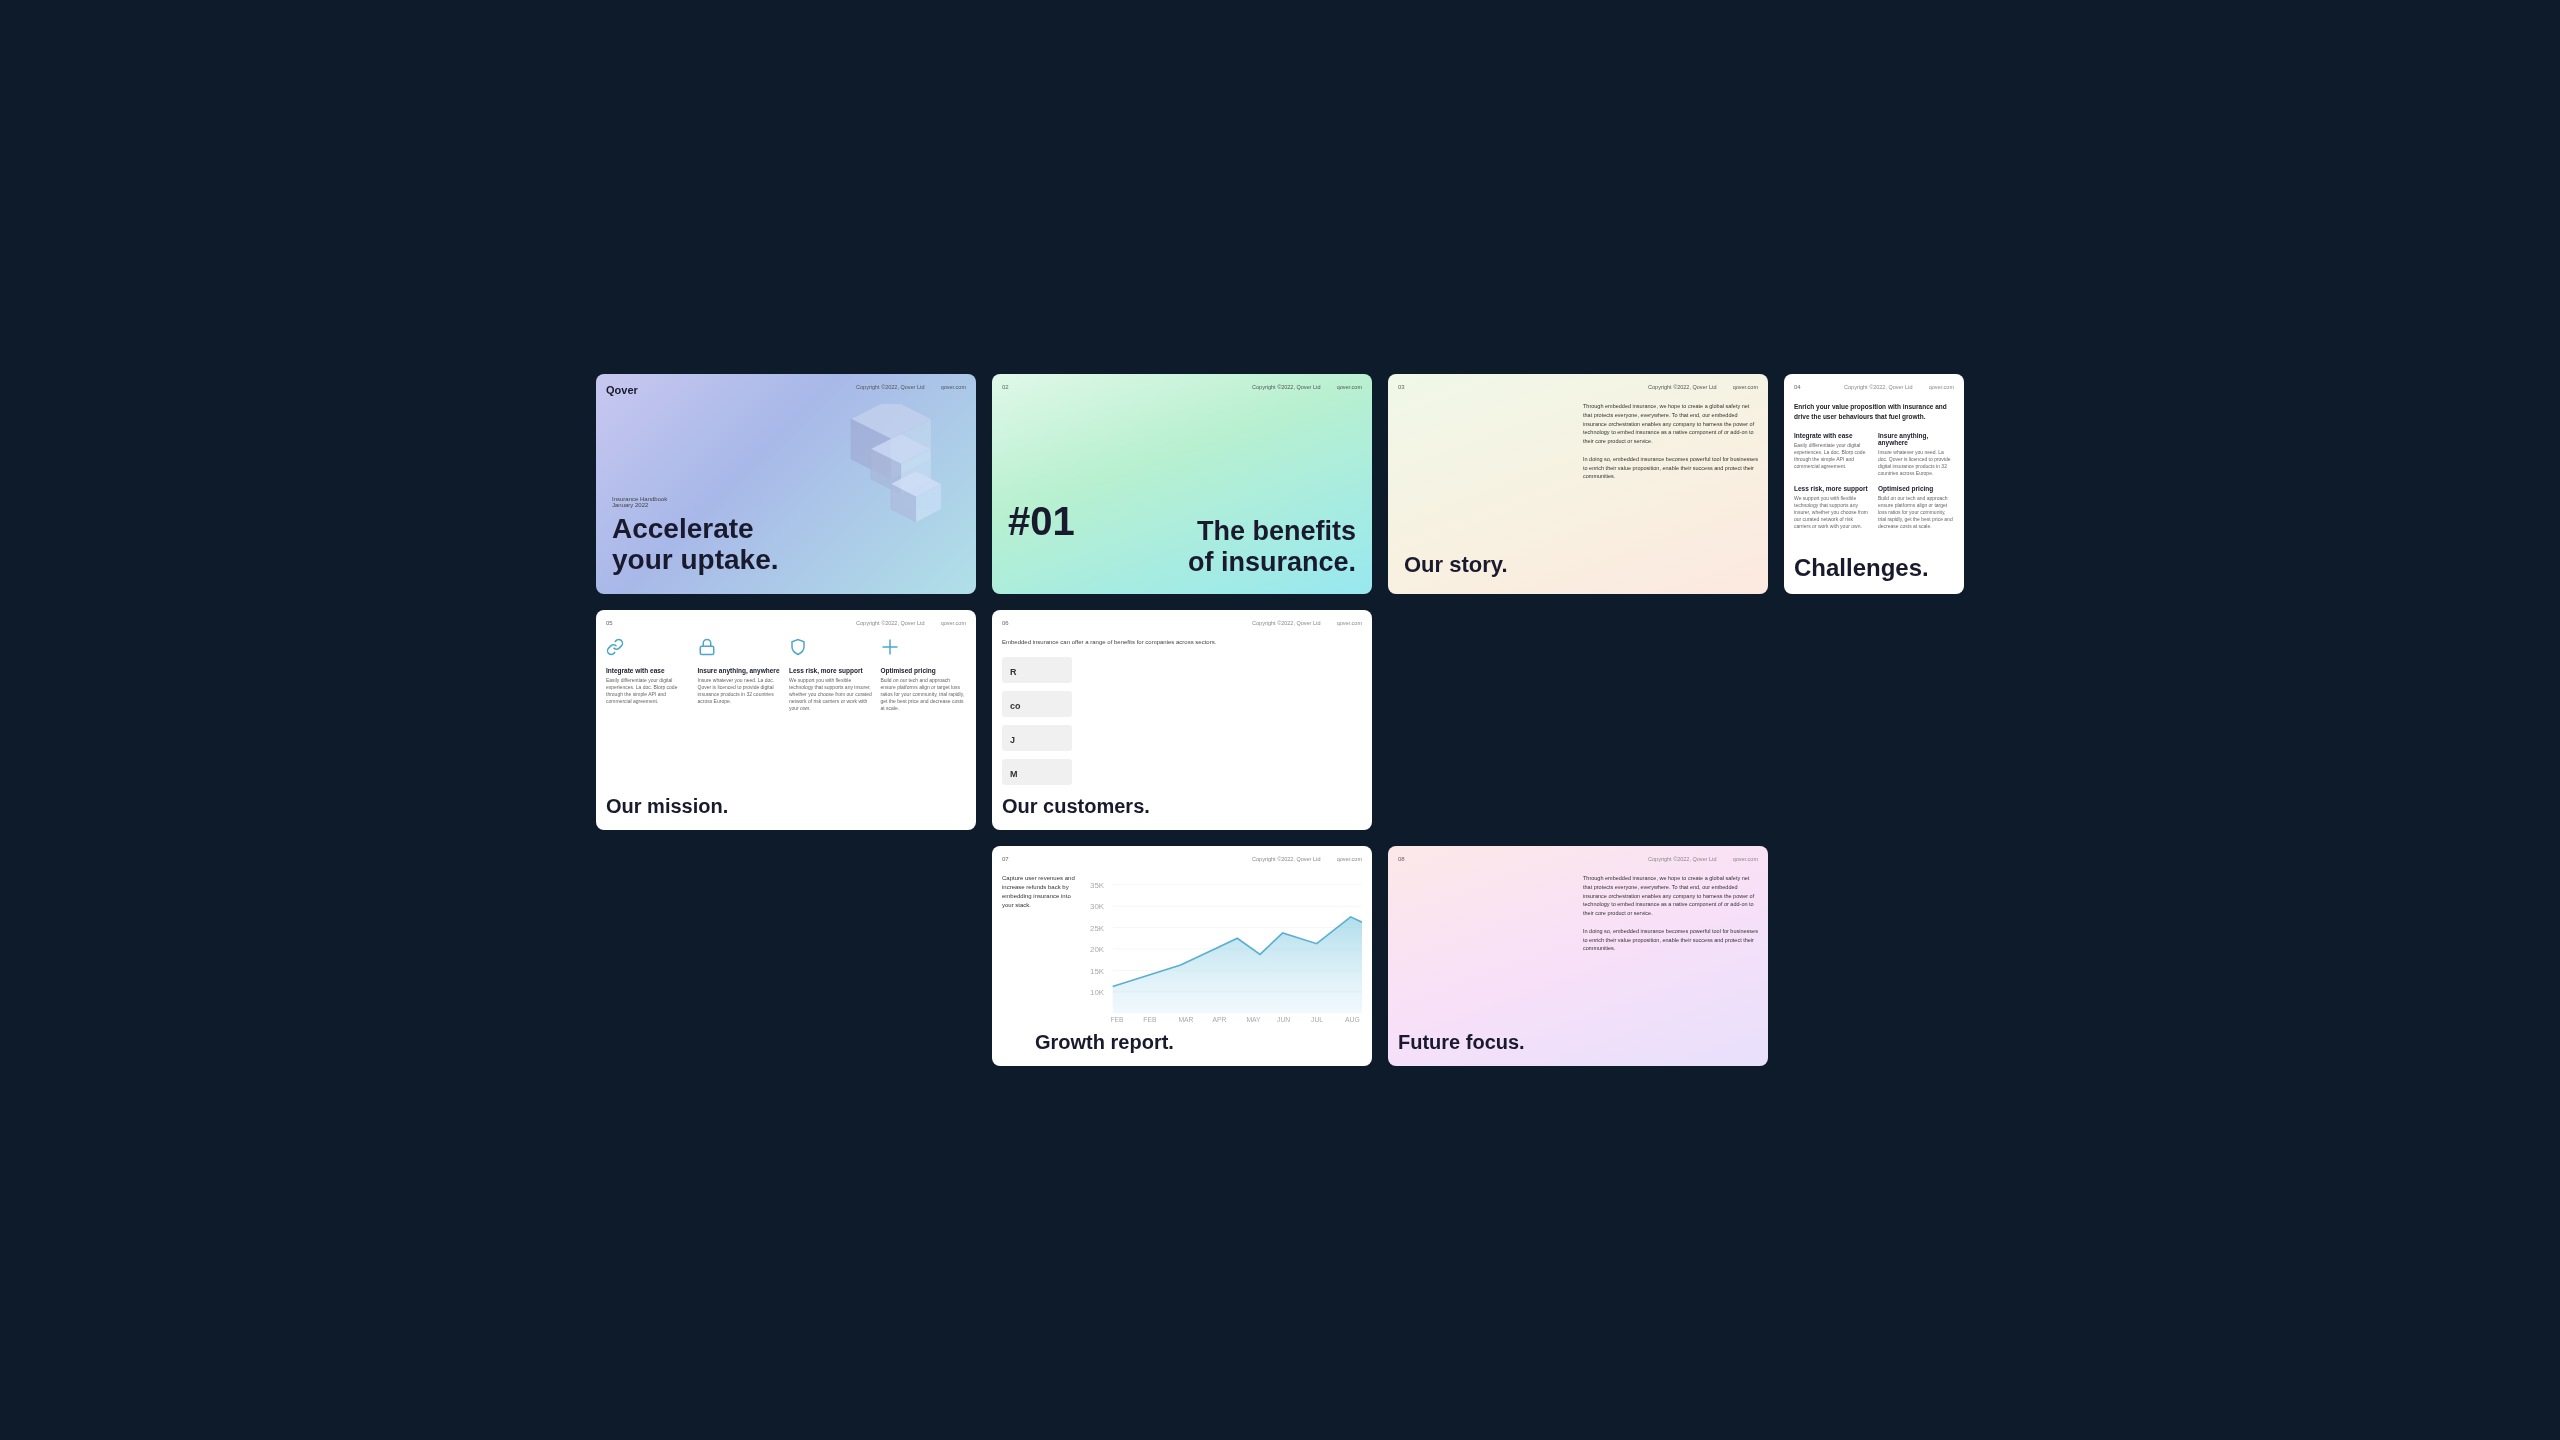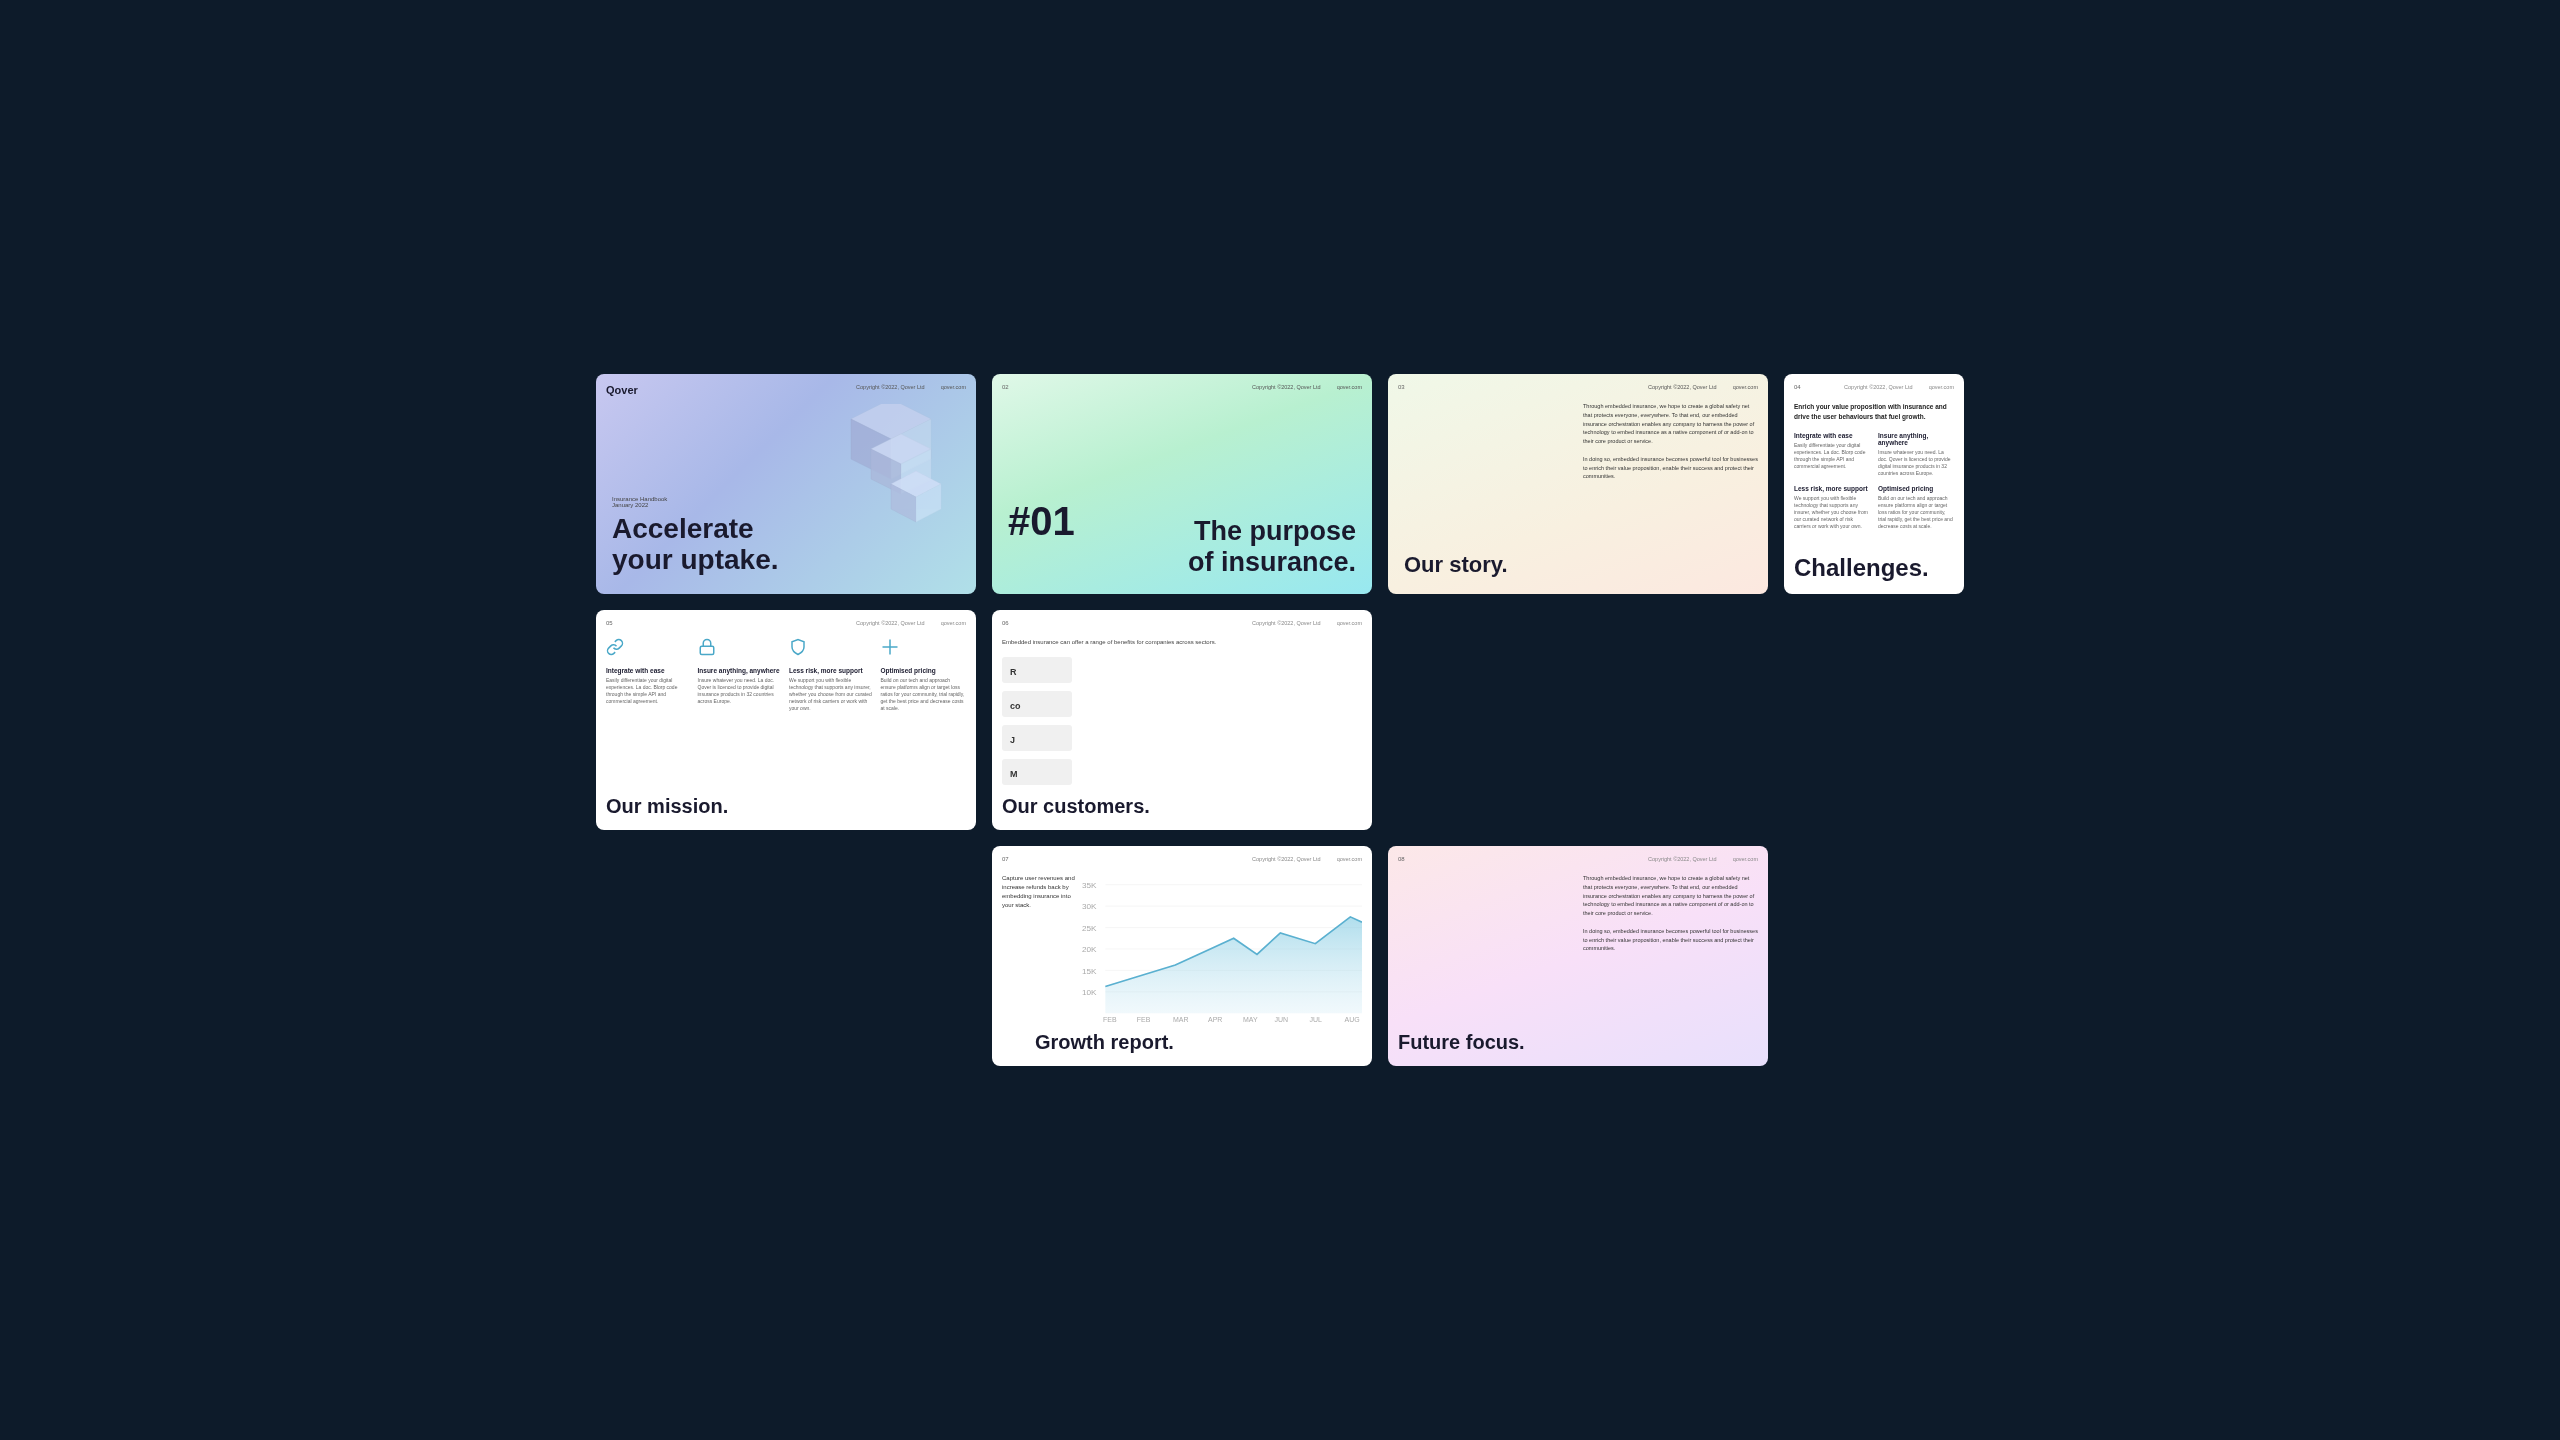--- a/index.html
+++ b/index.html
@@ -153,21 +153,21 @@
       <span style="font-size:6px; color:#666;">02</span>
       <div style="display:flex; gap:16px;">
         <span style="font-size:5.5px; color:#555;">Copyright ©2022, Qover Ltd</span>
         <span style="font-size:5.5px; color:#555;">qover.com</span>
       </div>
     </div>
     <div style="position:absolute; bottom:50px; left:16px;">
       <span style="font-size:40px; font-weight:700; color:#1a1a2e;">#01</span>
     </div>
     <div style="position:absolute; bottom:16px; right:16px; text-align:right; max-width:200px;">
-      <span style="font-size:27px; font-weight:600; color:#1a1a2e; line-height:1.15; white-space:pre-line;">The purpose
+      <span style="font-size:27px; font-weight:600; color:#1a1a2e; line-height:1.15; white-space:pre-line;">The benefits
 of insurance.</span>
     </div>
   </div>
 
   <div class="card card-3" style="background: linear-gradient(160deg, #f0f8e8 0%, #f8f0e0 60%, #fce8e0 100%); position:relative; overflow:hidden;padding-left:45px;">
     <div class="card-top-bar">
       <span style="font-size:6px; color:#666;">03</span>
       <div style="display:flex; gap:16px;">
         <span style="font-size:5.5px; color:#555;">Copyright ©2022, Qover Ltd</span>
         <span style="font-size:5.5px; color:#555;">qover.com</span>
@@ -311,21 +311,21 @@
   <div style="visibility:hidden;"></div>
 
   <div class="card card-7" style="background:#ffffff; position:relative; overflow:hidden; grid-column:2; grid-row:3;">
     <div class="card-top-bar">
       <span style="font-size:6px; color:#666;">07</span>
       <div style="display:flex; gap:16px;">
         <span style="font-size:5.5px; color:#888;">Copyright ©2022, Qover Ltd</span>
         <span style="font-size:5.5px; color:#888;">qover.com</span>
       </div>
     </div>
-    <div style="position:absolute; top:28px; left:10px; right:10px; bottom:42px; display:flex; gap:0;justify-content:flex-end;">
+    <div style="position:absolute; top:28px; left:10px; right:10px; bottom:42px; display:flex; gap:8px;justify-content:flex-end;">
 
       <div style="width:80px; flex-shrink:0;">
         <p style="font-size:6px; color:#333; line-height:1.5;">Capture user revenues and increase refunds back by embedding insurance into your stack.</p>
       </div>
 
       <div style="flex:1; position:relative;">
         <svg class="chart-svg" viewBox="0 0 240 140" preserveAspectRatio="none">
 
           <line x1="20" y1="10" x2="240" y2="10" stroke="#eee" stroke-width="0.5"></line>
           <line x1="20" y1="30" x2="240" y2="30" stroke="#eee" stroke-width="0.5"></line>

